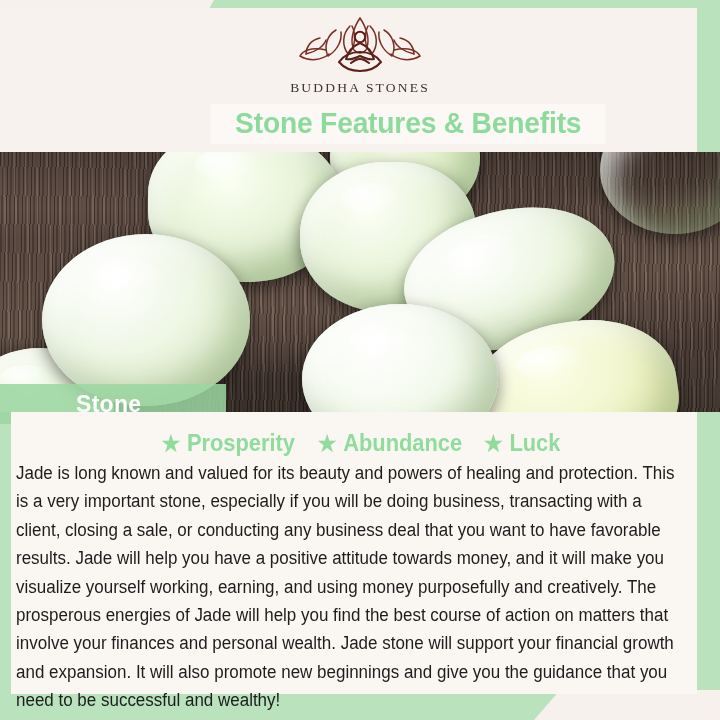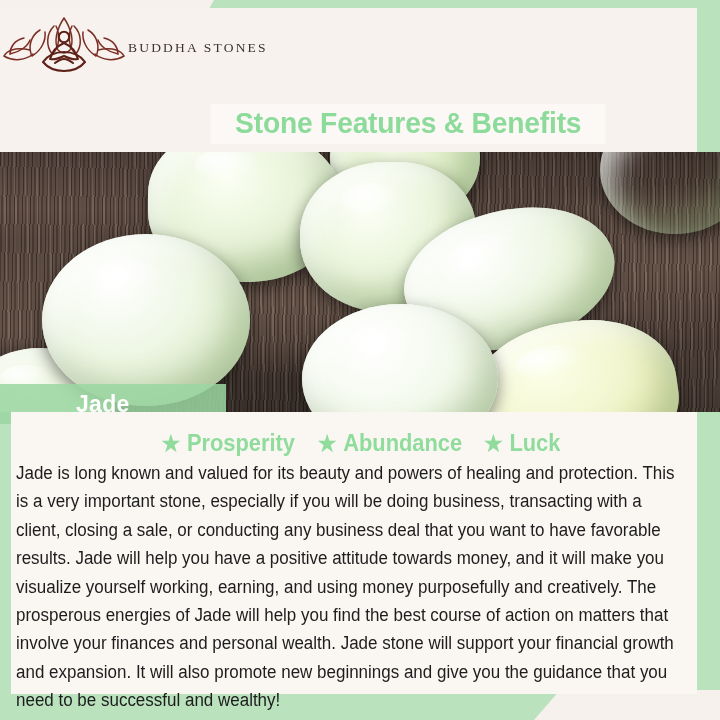--- a/index.html
+++ b/index.html
@@ -48,21 +48,21 @@
     background:#f7f2ed;
   }
   .sheet-bottom {
     position:absolute; top:412px; left:11px; width:686px; height:282px;
     background:#faf6f2;
   }
 
   
   .logo-wrap {
     position:absolute; top:16px; left:0; width:720px;
-    display:flex; align-items:center;
+    display:flex; flex-direction:column; align-items:center;
   }
   .logo-mark { width:128px; height:60px; display:block; }
   .logo-word {
     margin-top:4px;
     font-family:"Liberation Serif", serif;
     font-size:13.5px; letter-spacing:2.2px; color:#3a3330;
   }
 
   
   .headline-band {
@@ -234,21 +234,21 @@
     <div class="stone s2"></div>
     <div class="stone s3"></div>
     <div class="stone s5"></div>
     <div class="stone s8"></div>
     <div class="stone s1"></div>
     <div class="stone s7"></div>
     <div class="stone s6"></div>
   </div>
 
   <div class="jade-band">
-    <span class="jade-text">Jade</span>
+    <span class="jade-text">Stone</span>
   </div>
 
   <div class="sheet-bottom"></div>
 
   <div class="keywords">
     <span class="kw">
       <span class="star">★</span>
       <span>Prosperity</span>
     </span>
     <span class="kw">

